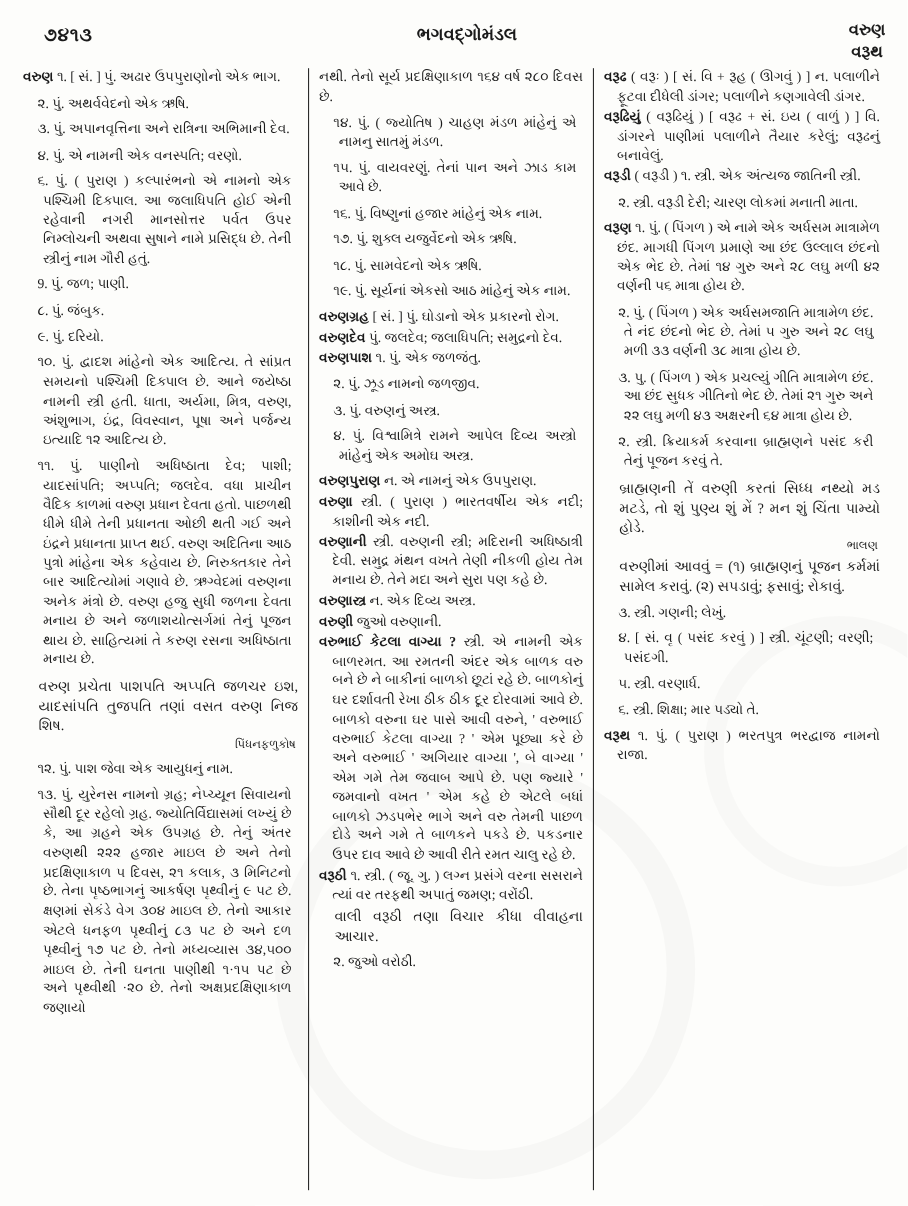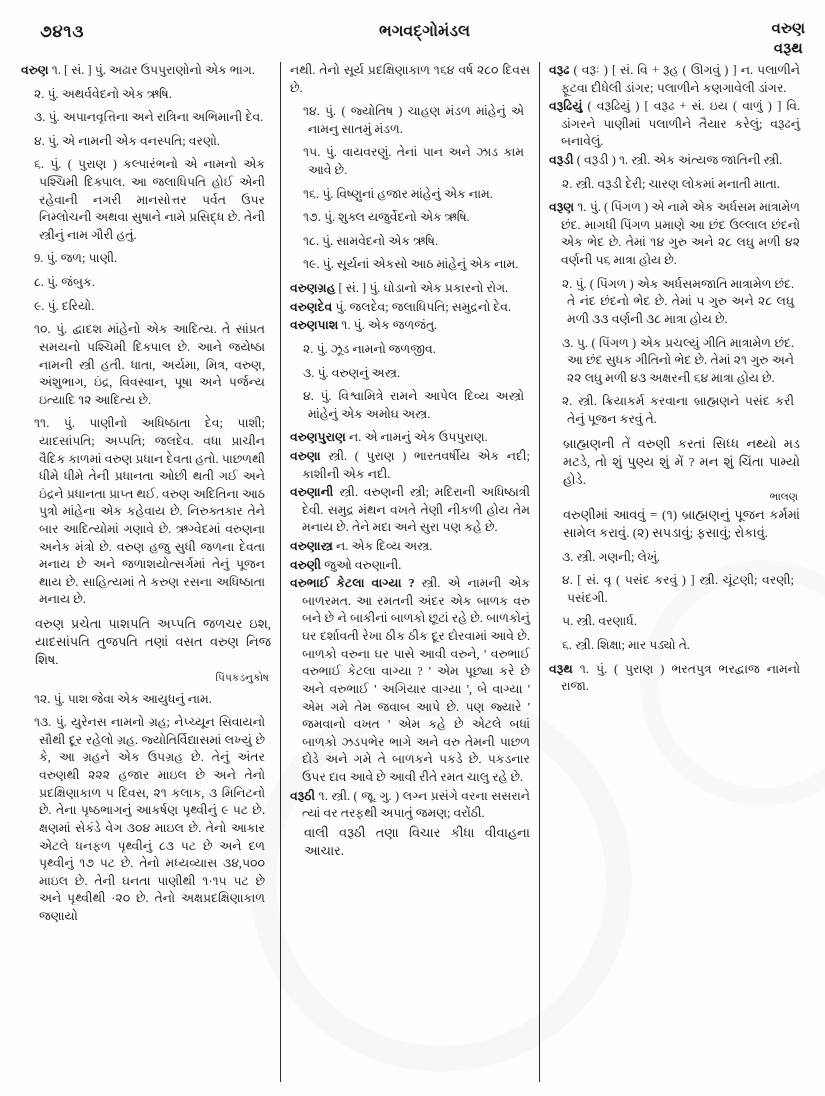--- a/index.html
+++ b/index.html
@@ -165,21 +165,21 @@
         <p class="sense">૨. પું. અથર્વવેદનો એક ઋષિ.</p>
         <p class="sense">૩. પું. અપાનવૃત્તિના અને રાત્રિના અભિમાની દેવ.</p>
         <p class="sense">૪. પું. એ નામની એક વનસ્પતિ; વરણો.</p>
         <p class="sense">૬. પું. ( પુરાણ ) કલ્પારંભનો એ નામનો એક પશ્ચિમી દિક્પાલ. આ જલાધિપતિ હોઈ એની રહેવાની નગરી માનસોત્તર પર્વત ઉપર નિમ્લોચની અથવા સુષાને નામે પ્રસિદ્ધ છે. તેની સ્ત્રીનું નામ ગૌરી હતું.</p>
         <p class="sense">9. પું. જળ; પાણી.</p>
         <p class="sense">૮. પું. જંબુક.</p>
         <p class="sense">૯. પું. દરિયો.</p>
         <p class="sense">૧૦. પું. દ્વાદશ માંહેનો એક આદિત્ય. તે સાંપ્રત સમયનો પશ્ચિમી દિક્પાલ છે. આને જયેષ્ઠા નામની સ્ત્રી હતી. ધાતા, અર્યમા, મિત્ર, વરુણ, અંશુભાગ, ઇંદ્ર, વિવસ્વાન, પૂષા અને પર્જન્ય ઇત્યાદિ ૧૨ આદિત્ય છે.</p>
         <p class="sense">૧૧. પું. પાણીનો અધિષ્ઠાતા દેવ; પાશી; યાદસાંપતિ; અપ્પતિ; જલદેવ. વધા પ્રાચીન વૈદિક કાળમાં વરુણ પ્રધાન દેવતા હતો. પાછળથી ધીમે ધીમે તેની પ્રધાનતા ઓછી થતી ગઈ અને ઇંદ્રને પ્રધાનતા પ્રાપ્ત થઈ. વરુણ અદિતિના આઠ પુત્રો માંહેના એક કહેવાય છે. નિરુક્તકાર તેને બાર આદિત્યોમાં ગણાવે છે. ઋગ્વેદમાં વરુણના અનેક મંત્રો છે. વરુણ હજુ સુધી જળના દેવતા મનાય છે અને જળાશયોત્સર્ગમાં તેનું પૂજન થાય છે. સાહિત્યમાં તે કરુણ રસના અધિષ્ઠાતા મનાય છે.</p>
         <p class="quote">વરુણ પ્રચેતા પાશપતિ અપ્પતિ જળચર ઇશ, યાદસાંપતિ તુજપતિ તણાં વસત વરુણ નિજ શિષ.</p>
-        <p class="attrib">પિંપકડનુકોષ</p>
+        <p class="attrib">પિંધનફળુકોષ</p>
         <p class="sense">૧૨. પું. પાશ જેવા એક આયુધનું નામ.</p>
         <p class="sense">૧૩. પું. યુરેનસ નામનો ગ્રહ; નેપ્ચ્યૂન સિવાયનો સૌથી દૂર રહેલો ગ્રહ. જ્યોતિર્વિદ્યાસમાં લખ્યું છે કે, આ ગ્રહને એક ઉપગ્રહ છે. તેનું અંતર વરુણથી ૨૨૨ હજાર માઇલ છે અને તેનો પ્રદક્ષિણાકાળ ૫ દિવસ, ૨૧ કલાક, ૩ મિનિટનો છે. તેના પૃષ્ઠભાગનું આકર્ષણ પૃથ્વીનું ૯ પટ છે. ક્ષણમાં સેકંડે વેગ ૩૦૪ માઇલ છે. તેનો આકાર એટલે ધનફળ પૃથ્વીનું ૮૩ પટ છે અને દળ પૃથ્વીનું ૧૭ પટ છે. તેનો મધ્યવ્યાસ ૩૪,૫૦૦ માઇલ છે. તેની ઘનતા પાણીથી ૧·૧૫ પટ છે અને પૃથ્વીથી ·૨૦ છે. તેનો અક્ષપ્રદક્ષિણાકાળ જણાયો</p>
       </div>
     <div class="col col-2">
         <p class="cont">નથી. તેનો સૂર્ય પ્રદક્ષિણાકાળ ૧૬૪ વર્ષ ૨૮૦ દિવસ છે.</p>
         <p class="sense">૧૪. પું. ( જ્યોતિષ ) ચાહણ મંડળ માંહેનું એ નામનુ સાતમું મંડળ.</p>
         <p class="sense">૧૫. પું. વાયવરણું. તેનાં પાન અને ઝાડ કામ આવે છે.</p>
         <p class="sense">૧૬. પું. વિષ્ણુનાં હજાર માંહેનું એક નામ.</p>
         <p class="sense">૧૭. પું. શુક્લ યજુર્વેદનો એક ઋષિ.</p>
         <p class="sense">૧૮. પું. સામવેદનો એક ઋષિ.</p>
@@ -191,20 +191,21 @@
         <p class="sense">૩. પું. વરુણનું અસ્ત્ર.</p>
         <p class="sense">૪. પું. વિશ્વામિત્રે રામને આપેલ દિવ્ય અસ્ત્રો માંહેનું એક અમોઘ અસ્ત્ર.</p>
         <p class="entry hang"><span class="headword">વરુણપુરાણ</span><span> ન. એ નામનું એક ઉપપુરાણ.</span></p>
         <p class="entry hang"><span class="headword">વરુણા</span><span> સ્ત્રી. ( પુરાણ ) ભારતવર્ષીય એક નદી; કાશીની એક નદી.</span></p>
         <p class="entry hang"><span class="headword">વરુણાની</span><span> સ્ત્રી. વરુણની સ્ત્રી; મદિરાની અધિષ્ઠાત્રી દેવી. સમુદ્ર મંથન વખતે તેણી નીકળી હોય તેમ મનાય છે. તેને મદા અને સુરા પણ કહે છે.</span></p>
         <p class="entry hang"><span class="headword">વરુણાસ્ત્ર</span><span> ન. એક દિવ્ય અસ્ત્ર.</span></p>
         <p class="entry hang"><span class="headword">વરુણી</span><span> જુઓ વરુણાની.</span></p>
         <p class="entry hang"><span class="headword">વરુભાઈ કેટલા વાગ્યા ?</span><span> સ્ત્રી. એ નામની એક બાળરમત. આ રમતની અંદર એક બાળક વરુ બને છે ને બાકીનાં બાળકો છૂટાં રહે છે. બાળકોનું ઘર દર્શાવતી રેખા ઠીક ઠીક દૂર દોરવામાં આવે છે. બાળકો વરુના ઘર પાસે આવી વરુને, ' વરુભાઈ વરુભાઈ કેટલા વાગ્યા ? ' એમ પૂછ્યા કરે છે અને વરુભાઈ ' અગિયાર વાગ્યા ', બે વાગ્યા ' એમ ગમે તેમ જવાબ આપે છે. પણ જ્યારે ' જમવાનો વખત ' એમ કહે છે એટલે બધાં બાળકો ઝડપભેર ભાગે અને વરુ તેમની પાછળ દોડે અને ગમે તે બાળકને પકડે છે. પકડનાર ઉપર દાવ આવે છે આવી રીતે રમત ચાલુ રહે છે.</span></p>
         <p class="entry hang"><span class="headword">વરૂઠી</span><span> ૧. સ્ત્રી. ( જૂ. ગુ. ) લગ્ન પ્રસંગે વરના સસરાને ત્યાં વર તરફથી અપાતું જમણ; વરોંઠી.</span></p>
         <p class="quote">વાલી વરૂઠી તણા વિચાર કીધા વીવાહના આચાર.</p>
+        <p class="sense">૨. જુઓ વરોઠી.</p>
       </div>
     <div class="col col-3">
         <p class="entry hang"><span class="headword">વરૂઢ</span><span> ( વરૂઃ ) [ સં. વિ + રૂહ ( ઊગવું ) ] ન. પલાળીને ફૂટવા દીધેલી ડાંગર; પલાળીને કણગાવેલી ડાંગર.</span></p>
         <p class="entry hang"><span class="headword">વરૂઢિયું</span><span> ( વરૂઢિયું ) [ વરૂઢ + સં. ઇય ( વાળું ) ] વિ. ડાંગરને પાણીમાં પલાળીને તૈયાર કરેલું; વરૂઢનું બનાવેલું.</span></p>
         <p class="entry hang"><span class="headword">વરૂડી</span><span> ( વરૂડી ) ૧. સ્ત્રી. એક અંત્યજ જાતિની સ્ત્રી.</span></p>
         <p class="sense">૨. સ્ત્રી. વરૂડી દેરી; ચારણ લોકમાં મનાતી માતા.</p>
         <p class="entry hang"><span class="headword">વરૂણ</span><span> ૧. પું. ( પિંગળ ) એ નામે એક અર્ધસમ માત્રામેળ છંદ. માગધી પિંગળ પ્રમાણે આ છંદ ઉલ્લાલ છંદનો એક ભેદ છે. તેમાં ૧૪ ગુરુ અને ૨૮ લઘુ મળી ૪૨ વર્ણની ૫૬ માત્રા હોય છે.</span></p>
         <p class="sense">૨. પું. ( પિંગળ ) એક અર્ધસમજાતિ માત્રામેળ છંદ. તે નંદ છંદનો ભેદ છે. તેમાં ૫ ગુરુ અને ૨૮ લઘુ મળી ૩૩ વર્ણની ૩૮ માત્રા હોય છે.</p>
         <p class="sense">૩. પુ. ( પિંગળ ) એક પ્રચલ્યું ગીતિ માત્રામેળ છંદ. આ છંદ સુધક ગીતિનો ભેદ છે. તેમાં ૨૧ ગુરુ અને ૨૨ લઘુ મળી ૪૩ અક્ષરની ૬૪ માત્રા હોય છે.</p>
         <p class="sense">૨. સ્ત્રી. ક્રિયાકર્મ કરવાના બ્રાહ્મણને પસંદ કરી તેનું પૂજન કરવું તે.</p>

